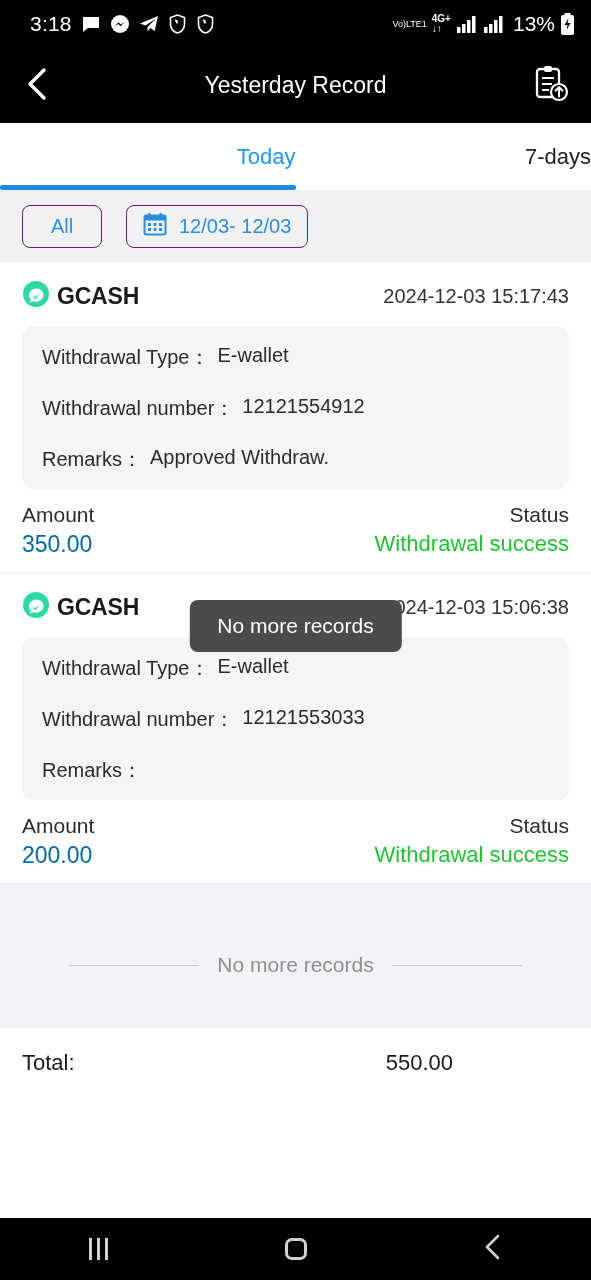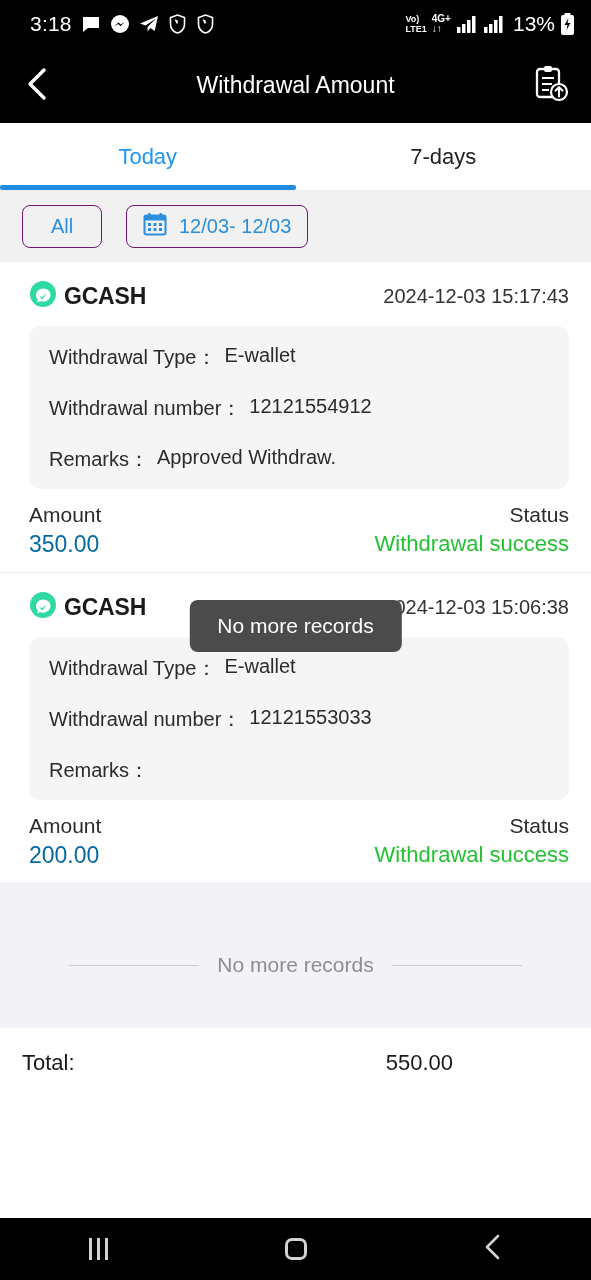--- a/index.html
+++ b/index.html
@@ -15,61 +15,61 @@
   .statusbar {
     height:48px; background:#000000; color:#ffffff;
     display:flex; align-items:center; justify-content:space-between;
     padding:0 16px 0 30px;
     gap:16px;
   }
   .sb-left { display:flex; align-items:center; gap:9px; }
   .sb-clock { font-size:21px; letter-spacing:0.2px; }
   .sb-right { display:flex; align-items:center; gap:5px; }
   .ico { display:inline-flex; align-items:center; justify-content:center; }
-  .volte { display:flex; flex-direction:column; align-items:flex-start;
-           font-size:9px; line-height:10px; font-weight:bold; }
+  .volte { display:flex; align-items:flex-start;
+           font-size:9px; line-height:10px; font-weight:normal; }
   .net { display:flex; flex-direction:column; align-items:flex-start;
          font-size:10px; line-height:10px; font-weight:bold; }
   .bat-pct { font-size:21px; margin-left:3px; letter-spacing:0px; }
 
   
   .header {
     height:75px; background:#000000; color:#ffffff;
     display:flex; align-items:center; justify-content:space-between;
     padding:0 22px 0 24px; position:relative;
   }
   .header-title {
     position:absolute; left:0; right:0; text-align:center;
     font-size:23px; font-weight:400; pointer-events:none;
   }
   .hdr-btn { position:relative; z-index:2; display:flex; align-items:center; }
 
   
   .tabs { height:68px; background:#ffffff; display:flex; align-items:stretch;
           border-bottom:1px solid #ececec; position:relative; }
-  .tab { flex:1; display:flex; align-items:center; justify-content:center;
+  .tab { flex:1; display:flex; align-items:center; justify-content:flex-end;
          font-size:22px; color:#222222; position:relative; }
   .tab.active { color:#2196f3; }
   .tab.active::after {
     content:""; position:absolute; bottom:0; left:0; right:0;
     height:5px; background:#1f8ce0; border-radius:2px;
   }
 
   
   .filterbar { height:71px; background:#f1f1f1; display:flex; align-items:center;
                padding-left:22px; gap:24px; }
   .chip { border:1px solid #701a75; border-radius:8px; color:#2b8fdd;
           font-size:20px; display:flex; align-items:center;
           height:43px; background:transparent; }
   .chip-all { width:80px; justify-content:center; }
   .chip-date { padding:0 16px; gap:12px; }
 
   
   .list { background:#ffffff; }
-  .record { padding:18px 22px 14px 22px;margin-left:7px; }
+  .record { padding:18px 22px 14px 22px; }
   .rec-head { display:flex; align-items:center; justify-content:space-between;
               margin-bottom:14px; }
   .brand { display:flex; align-items:center; gap:7px; }
   .brand-name { font-size:23px; font-weight:bold; color:#1a1a1a; letter-spacing:-0.2px; }
   .rec-time { font-size:20px; color:#333333; }
   .detail-card { background:#f5f5f6; border-radius:12px; padding:18px 20px 16px 20px; }
   .drow { font-size:20px; color:#2b2b2b; margin-bottom:24px; display:flex; }
   .drow:last-child { margin-bottom:0; }
   .dlabel { color:#2b2b2b; }
   .dvalue { color:#2b2b2b; margin-left:8px; }
@@ -187,21 +187,21 @@
   </div>
 
   <div class="header">
     <div class="hdr-btn">
       <span>
         <svg width="26" height="34" viewBox="0 0 26 34">
             <path d="M20 3L6 17l14 14" fill="none" stroke="#fff" stroke-width="3.4" stroke-linecap="round" stroke-linejoin="round"></path>
           </svg>
       </span>
     </div>
-    <div class="header-title">Withdrawal Amount</div>
+    <div class="header-title">Yesterday Record</div>
     <div class="hdr-btn">
       <span>
         <svg width="36" height="38" viewBox="0 0 36 38">
           <rect x="4" y="4" width="22" height="28" rx="3" fill="none" stroke="#fff" stroke-width="2.3"></rect>
           <rect x="11" y="1" width="8" height="6" rx="2" fill="#fff"></rect>
           <line x1="9" y1="13" x2="21" y2="13" stroke="#fff" stroke-width="2"></line>
           <line x1="9" y1="19" x2="19" y2="19" stroke="#fff" stroke-width="2"></line>
           <line x1="9" y1="25" x2="16" y2="25" stroke="#fff" stroke-width="2"></line>
           <circle cx="26" cy="27" r="8" fill="#000" stroke="#fff" stroke-width="2.2"></circle>
           <path d="M26 31.5v-9M22.6 25.6L26 22.2l3.4 3.4" fill="none" stroke="#fff" stroke-width="2.1" stroke-linecap="round" stroke-linejoin="round"></path>

